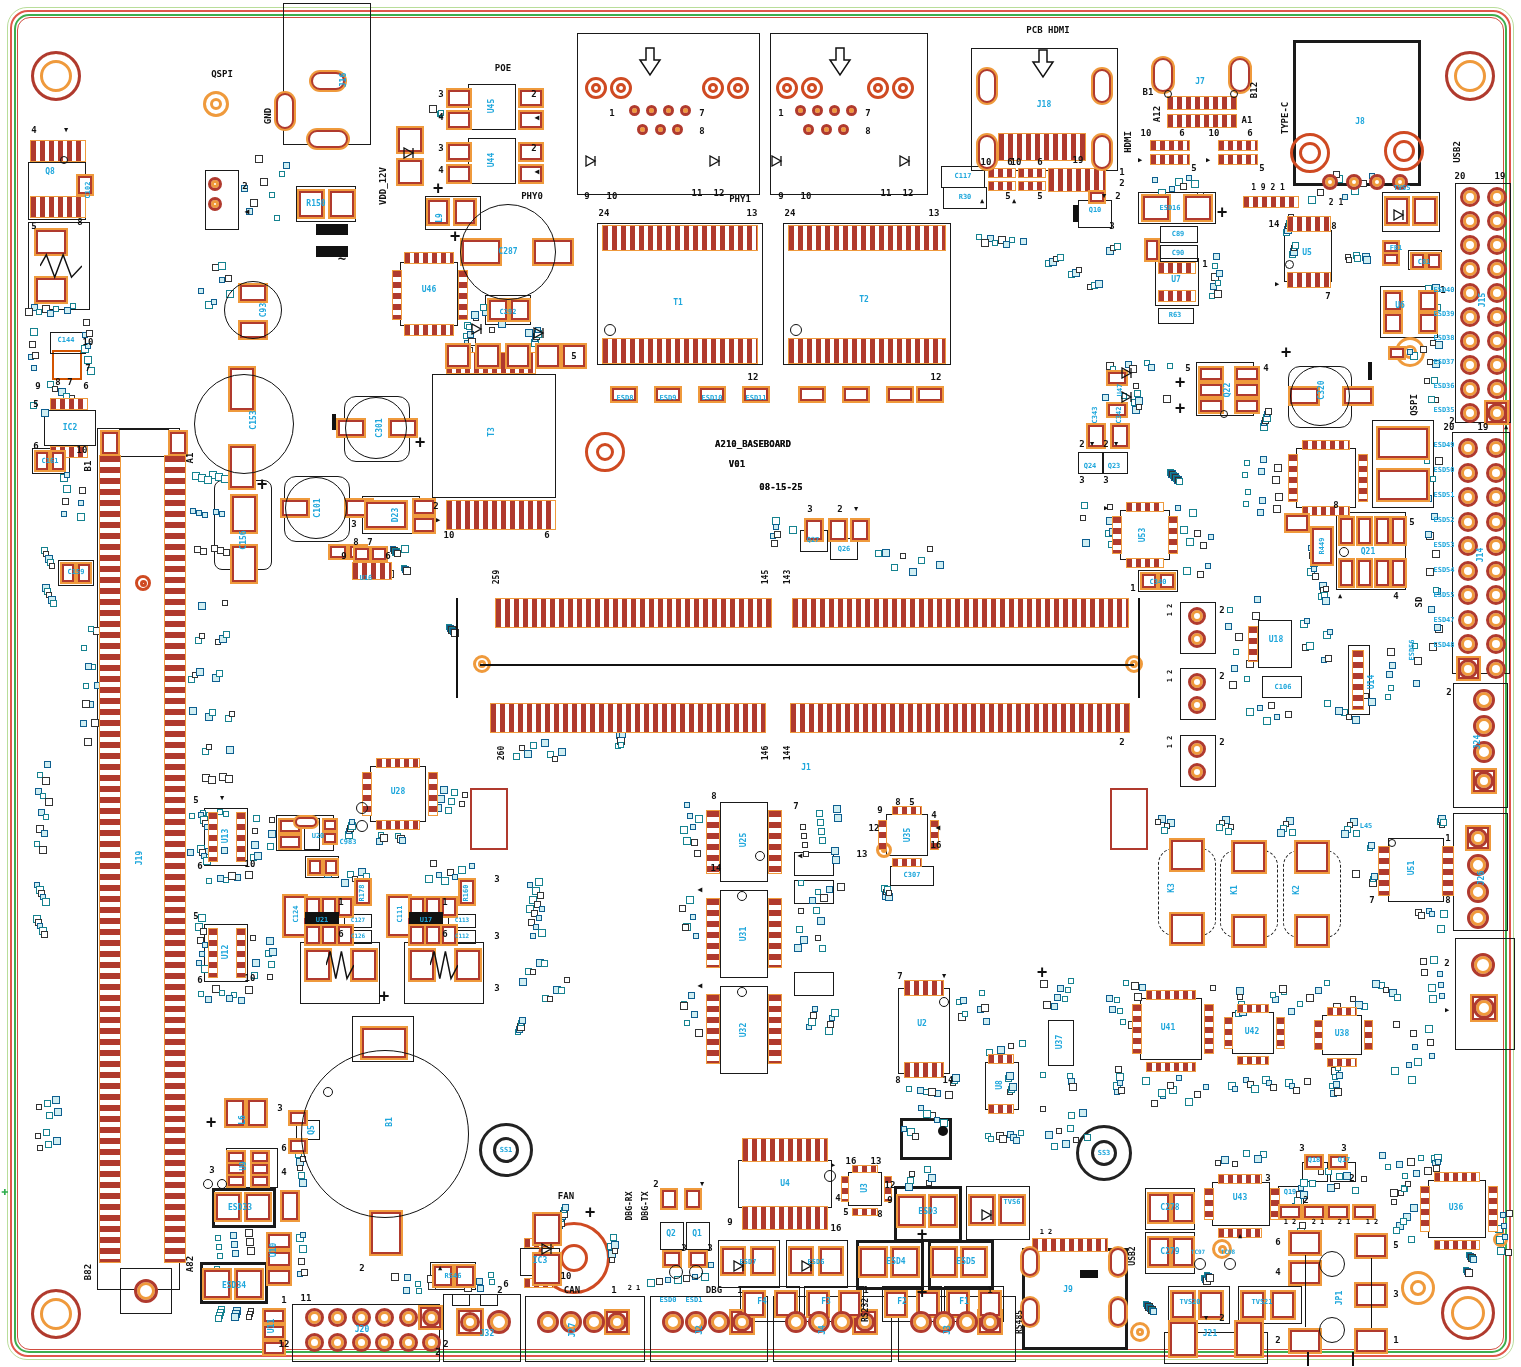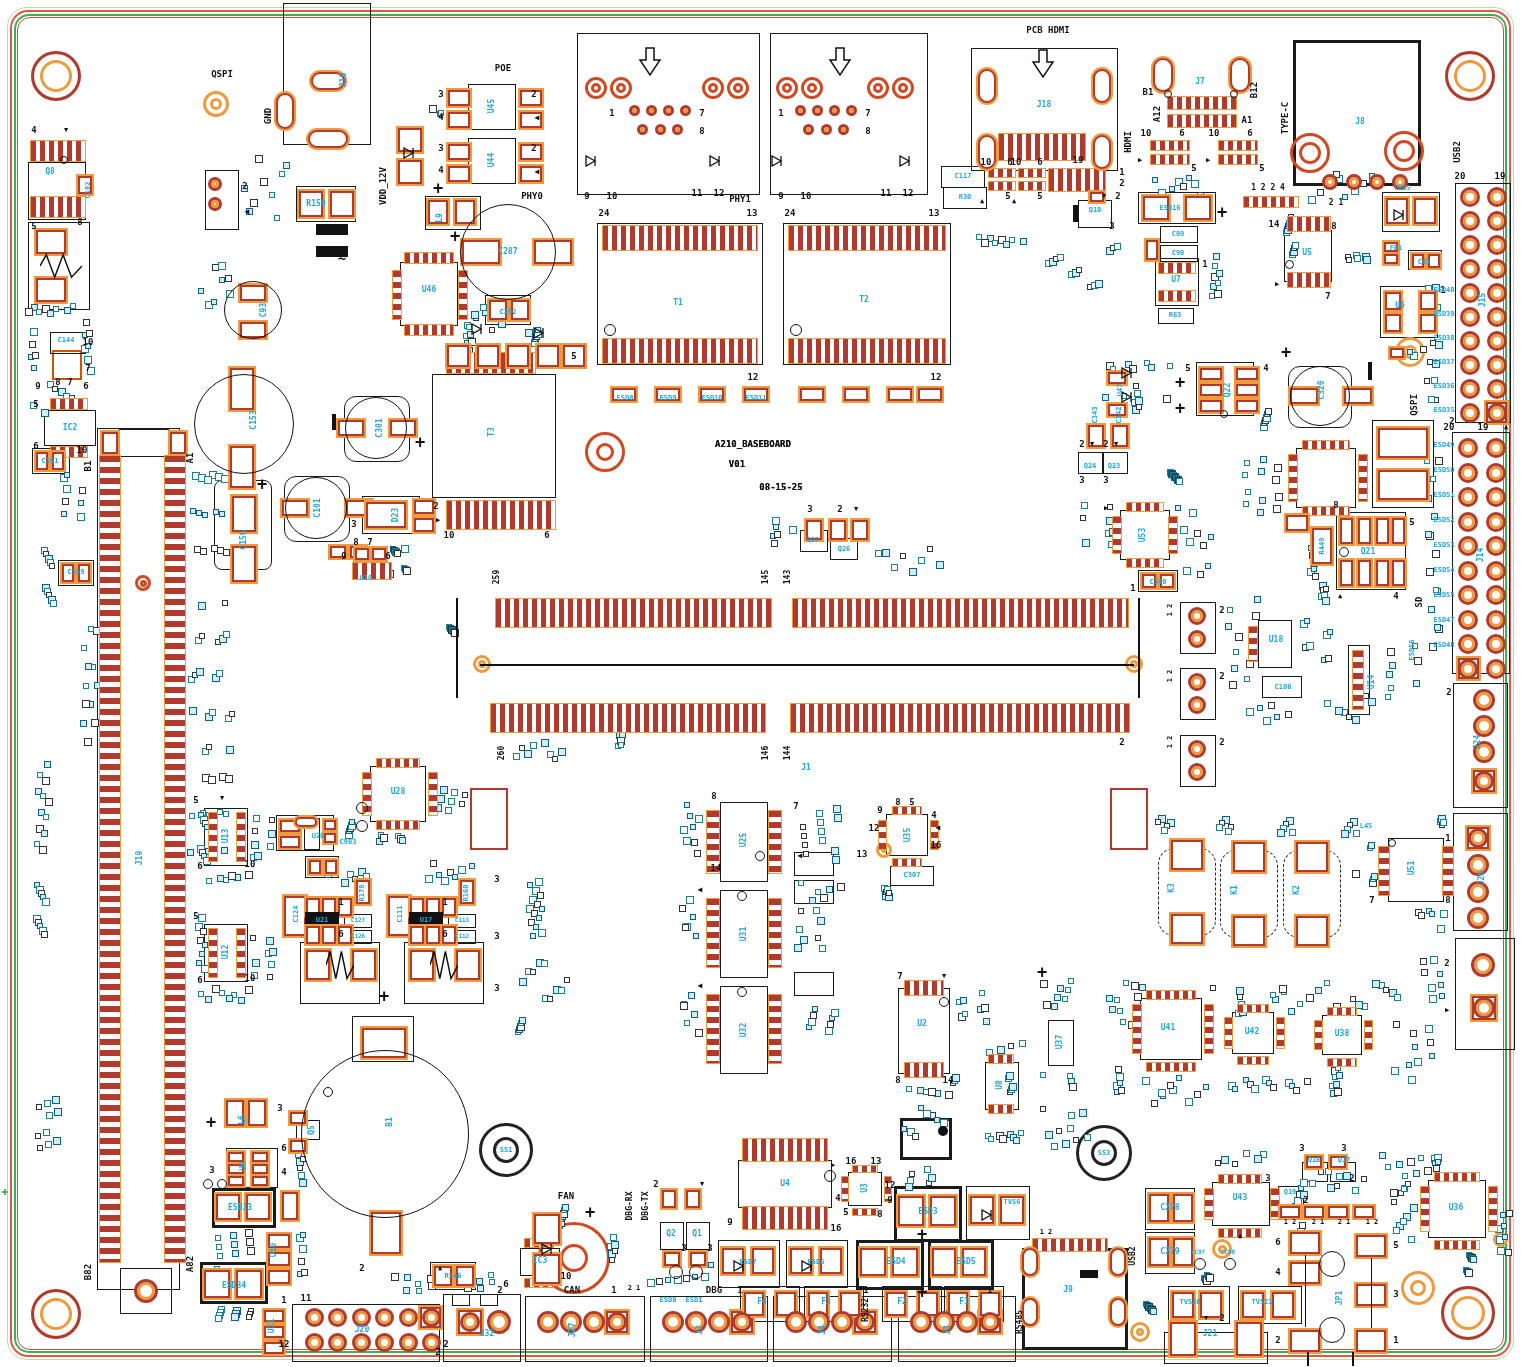--- a/index.html
+++ b/index.html
@@ -385,21 +385,21 @@
       <div class="it lbl" style="left: 1140px; top: 160px; font-size: 7px;">▶</div>
       <div class="it lbl" style="left: 1208px; top: 160px; font-size: 7px;">▶</div>
       <div class="it sm0" style="left: 1175px; top: 178px; width: 8px; height: 8px;"></div>
       <div class="it sm1" style="left: 1186px; top: 175px; width: 6px; height: 6px;"></div>
       <div class="it sm2" style="left: 1197px; top: 192px; width: 7px; height: 7px;"></div>
       <div class="it sm0" style="left: 1158px; top: 189px; width: 8px; height: 8px;"></div>
       <div class="it sm1" style="left: 1169px; top: 186px; width: 6px; height: 6px;"></div>
       <div class="it sm2" style="left: 1180px; top: 183px; width: 7px; height: 7px;"></div>
       <div class="it sm0" style="left: 1191px; top: 180px; width: 8px; height: 8px;"></div>
       <div class="it sm1" style="left: 1152px; top: 177px; width: 6px; height: 6px;"></div>
-      <div class="it lbl" style="left: 1268px; top: 188px; font-size: 8px;">1 2 2 4</div>
+      <div class="it lbl" style="left: 1268px; top: 188px; font-size: 8px;">1 9 2 1</div>
       <div class="it comb" style="left: 1243px; top: 196px; width: 56px; height: 12px;"></div>
       <div class="it sm0" style="left: 1283px; top: 229px; width: 7px; height: 7px;"></div>
       <div class="it sm1" style="left: 1284px; top: 226px; width: 8px; height: 8px;"></div>
       <div class="it sm2" style="left: 1285px; top: 223px; width: 6px; height: 6px;"></div>
       <div class="it sm0" style="left: 1286px; top: 220px; width: 7px; height: 7px;"></div>
       <div class="it sm1" style="left: 1287px; top: 217px; width: 8px; height: 8px;"></div>
       <div class="it sm2" style="left: 1288px; top: 214px; width: 6px; height: 6px;"></div>
       <div class="it sm0" style="left: 1289px; top: 251px; width: 7px; height: 7px;"></div>
       <div class="it sm1" style="left: 1290px; top: 248px; width: 8px; height: 8px;"></div>
       <div class="it sm2" style="left: 1291px; top: 245px; width: 6px; height: 6px;"></div>

